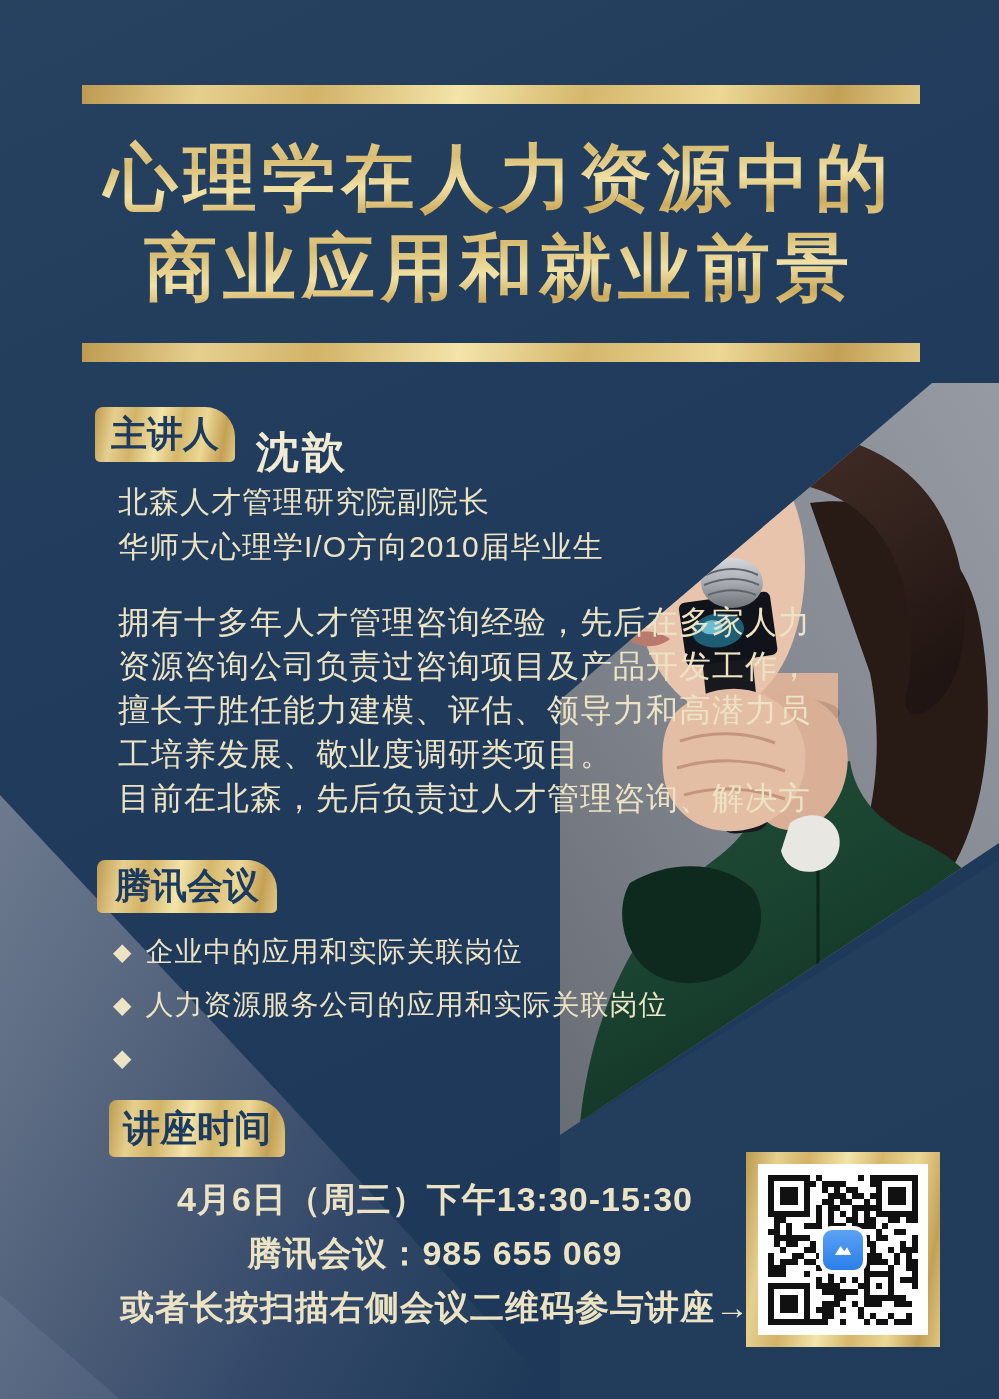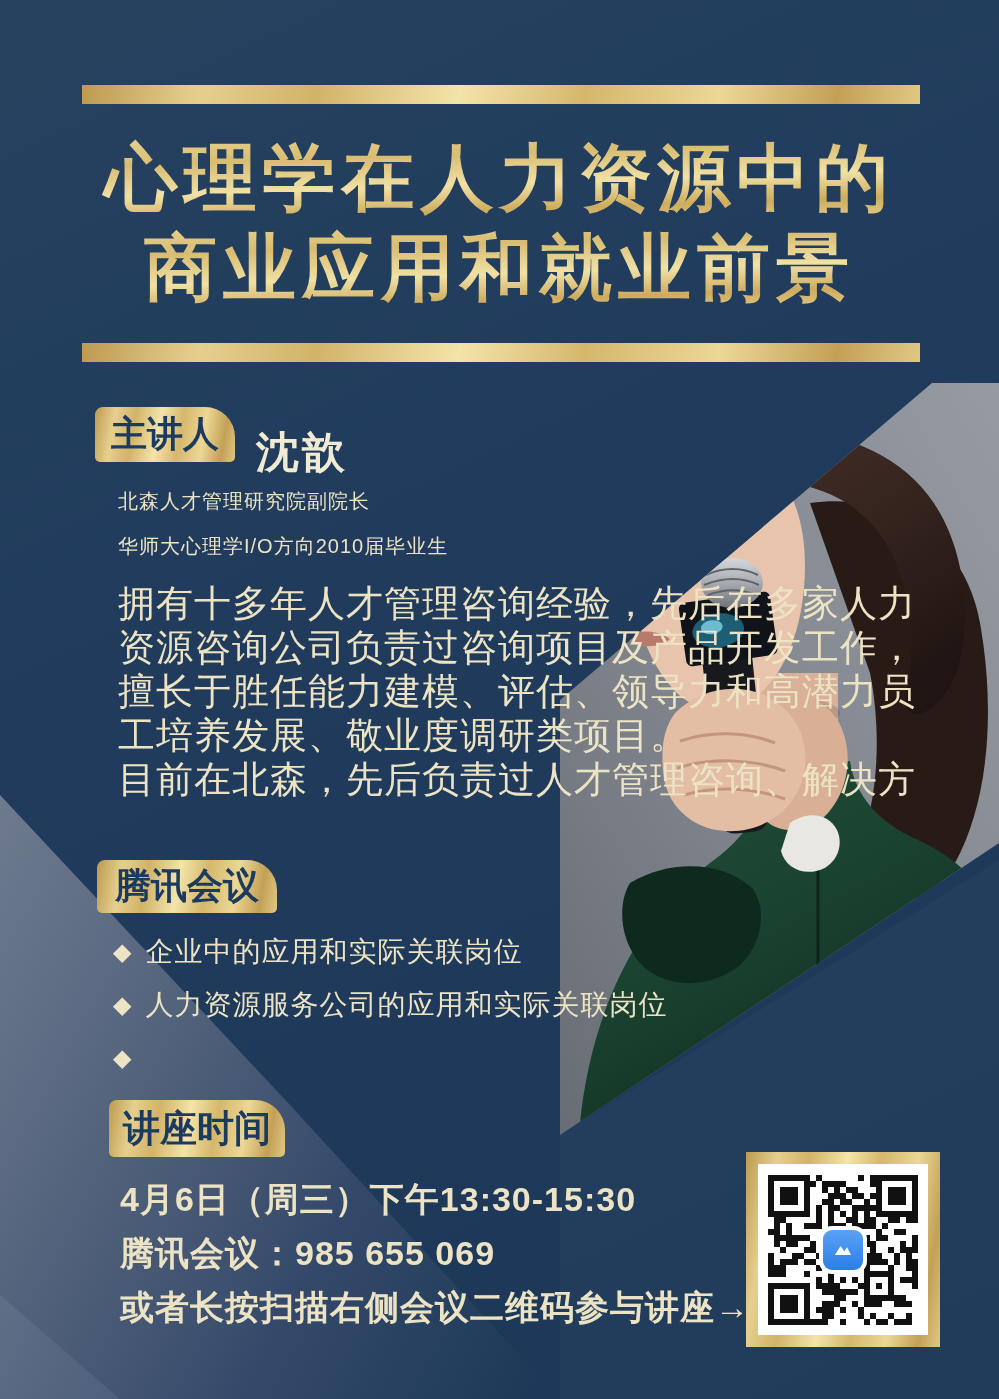--- a/index.html
+++ b/index.html
@@ -52,34 +52,34 @@
   }
   .badge-speaker{left:95px;top:407px;width:140px;height:55px;font-size:36px;}
   .badge-outline{left:97px;top:860px;width:180px;height:53px;font-size:36px;}
   .badge-time{left:98px;top:1100px;width:176px;height:57px;font-size:37px;margin-left:11px;}
   .speaker-name{
     position:absolute;left:256px;top:408px;z-index:5;font-size:43px;font-weight:800;
     color:#f2ebd3;letter-spacing:3px;white-space:nowrap;margin-top:16px;
   }
   .cream{color:#ece3c4;}
   .credentials{
-    position:absolute;left:118px;top:479px;z-index:5;font-size:20px;line-height:45px;
+    position:absolute;left:118px;top:479px;z-index:5;font-size:30px;line-height:45px;
     letter-spacing:1px;white-space:nowrap;
   }
   .bio{
-    position:absolute;left:118px;top:582px;z-index:5;font-size:37px;line-height:44px;
+    position:absolute;left:118px;top:600px;z-index:5;font-size:32px;line-height:44px;
     letter-spacing:1px;white-space:nowrap;
   }
   .outline-list{position:absolute;left:113px;top:936px;z-index:5;}
   .outline-item{display:flex;align-items:center;height:31px;margin-bottom:22px;
     font-size:28px;letter-spacing:1px;white-space:nowrap;}
   .diamond{font-size:24px;color:#ede4c5;margin-right:13px;line-height:1;}
   .schedule{
     position:absolute;left:120px;top:1172px;z-index:5;font-size:34px;font-weight:800;
-    line-height:54px;letter-spacing:1px;white-space:nowrap;
+    line-height:54px;letter-spacing:1px;white-space:nowrap;text-align:center;
   }
   
   .qr-frame{
     position:absolute;left:746px;top:1152px;width:194px;height:195px;z-index:6;
     box-sizing:border-box;padding:12px;
   }
   .qr-white{position:relative;width:100%;height:100%;background:#ffffff;
     display:flex;align-items:center;justify-content:center;}
   .qr-logo{
     position:absolute;left:50%;top:50%;width:40px;height:40px;margin:-20px 0 0 -20px;

